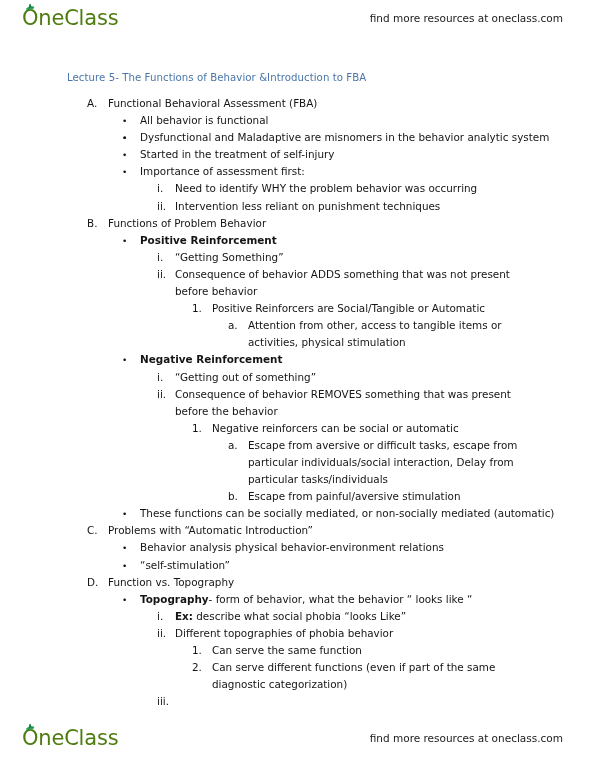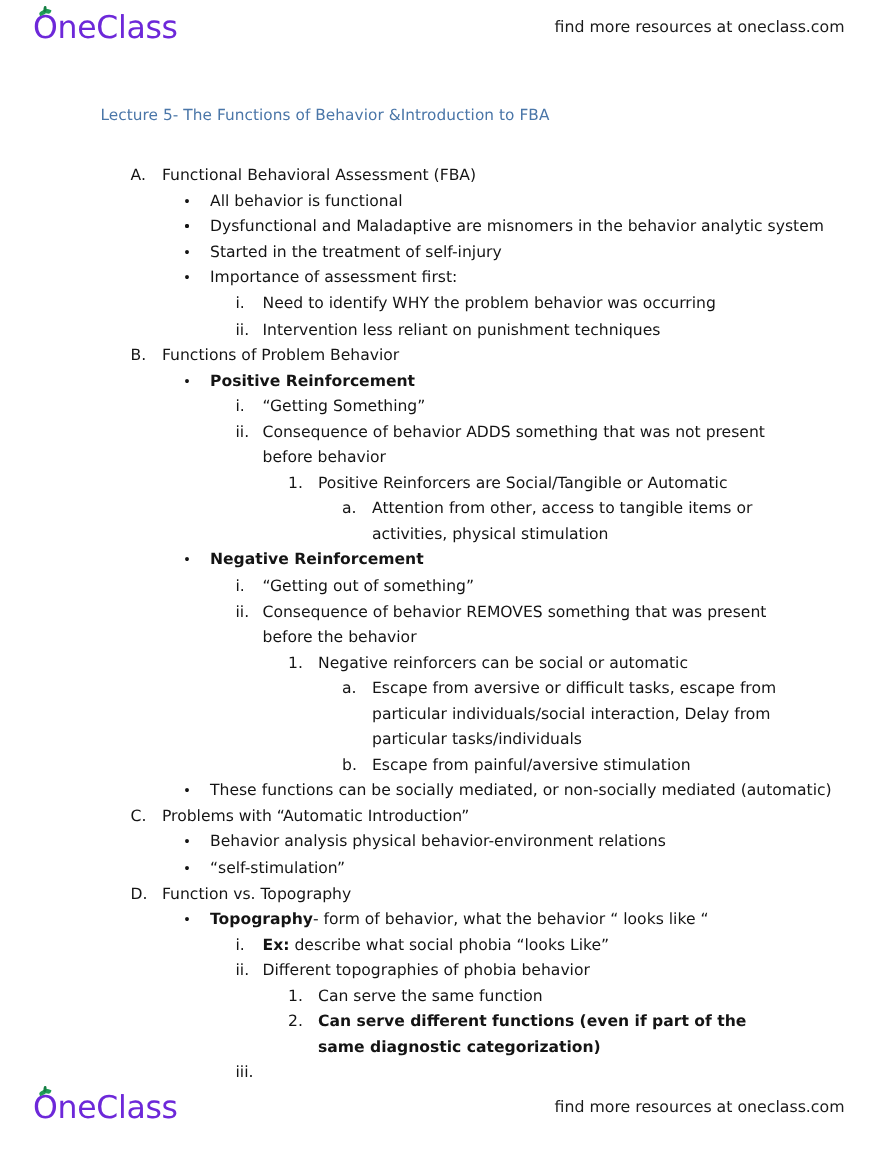--- a/index.html
+++ b/index.html
@@ -33,21 +33,21 @@
     left: 22px;
     display: flex;
     align-items: baseline;
     user-select: none;
   }
   .brand-mark {
     position: relative;
     font-family: "DejaVu Sans", sans-serif;
     font-size: 21px;
     font-weight: 400;
-    color: #6d28d9;
+    color: #4d7c0f;
     letter-spacing: -0.2px;
     line-height: 1;
   }
   .leaf {
     position: absolute;
     left: 4px;
     top: -4px;
     width: 9px;
     height: 7px;
   }
@@ -76,21 +76,21 @@
     left: 0;
     top: 72px;
     width: 595px;
   }
 
   .doc-title {
     color: #4a76a8;
     font-family: "DejaVu Sans", sans-serif;
     font-size: 10.2px;
     margin-left: 67px;
-    margin-bottom: 26px;
+    margin-bottom: 12px;
     letter-spacing: 0.05px;
     white-space: nowrap;
   }
 
   .row {
     position: relative;
     font-family: "DejaVu Sans", sans-serif;
     font-size: 10.4px;
     line-height: 17.1px;
     color: #141414;
@@ -120,21 +120,21 @@
   .lvl3 .marker { left: 157px; }
 
   .lvl4 { padding-left: 212px; }
   .lvl4 .marker { left: 192px; }
 
   .lvl5 { padding-left: 248px; }
   .lvl5 .marker { left: 228px; }
 
   
   .w-lvl3 { max-width: 340px; }
-  .w-lvl4 { max-width: 320px; font-weight: bold; }
+  .w-lvl4 { max-width: 320px; }
   .w-lvl5 { max-width: 282px; }
 </style>
 </head>
 <body>
 
 <div class="band band-header">
   <div class="brand">
     <span class="brand-mark">OneClass</span>
     <span class="leaf">
         <i class="l1"></i>

